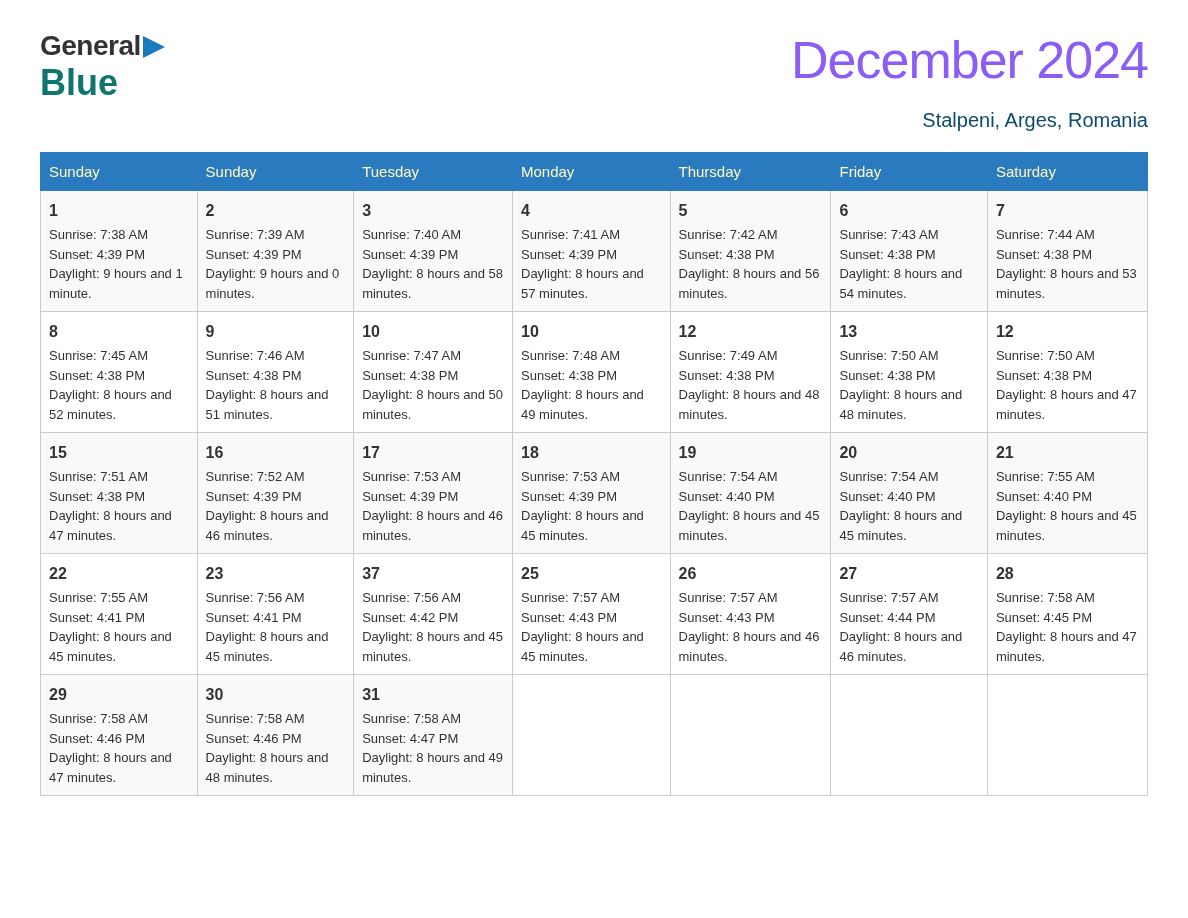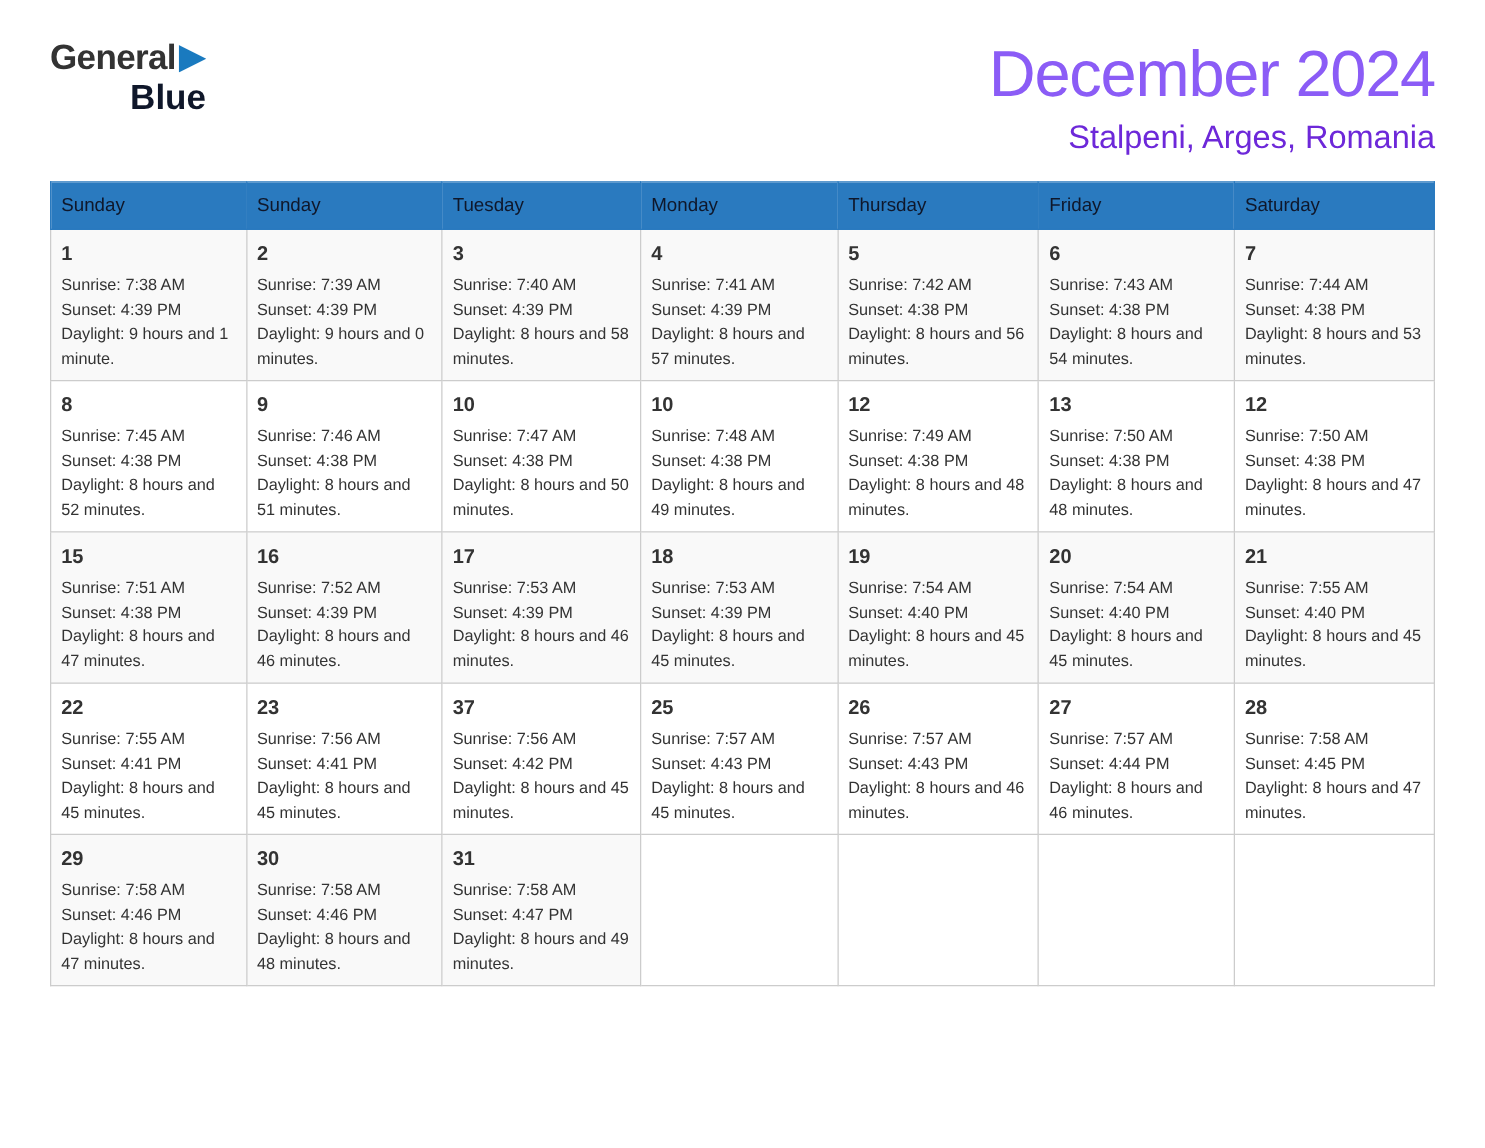--- a/index.html
+++ b/index.html
@@ -12,60 +12,60 @@
     }
     .header {
       display: flex;
       justify-content: space-between;
       align-items: flex-start;
       margin-bottom: 20px;
     }
     .logo {
       display: flex;
       flex-direction: column;
-      align-items: flex-end;
+      align-items: flex-start;
     }
     .logo-general {
       font-size: 28px;
       font-weight: bold;
       color: #333;
       letter-spacing: -0.5px;
     }
     .logo-blue {
-      font-size: 28px;
+      font-size: 36px;
       font-weight: bold;
-      color: #0f172a;
+      color: #0f766e;
       margin-top: -8px;
     }
     .logo-line {
       display: flex;
       align-items: center;
     }
     .title-block {
       text-align: right;
     }
     .month-title {
       font-size: 52px;
       font-weight: 300;
       color: #8b5cf6;
       letter-spacing: -1px;
     }
     .location-title {
-      font-size: 26px;
-      color: #6d28d9;
-      margin-top: 4px;
+      font-size: 20px;
+      color: #0c4a6e;
+      margin-top: 19px;
     }
     table {
       width: 100%;
       border-collapse: collapse;
       font-size: 13px;
     }
     thead tr th {
       background-color: #2a7abf;
-      color: #0f172a;
+      color: #fef9c3;
       padding: 10px 8px;
       text-align: left;
       font-size: 15px;
       font-weight: normal;
       border: 1px solid #2a7abf;
     }
     tbody tr td {
       vertical-align: top;
       padding: 8px 8px;
       border: 1px solid #ccc;

